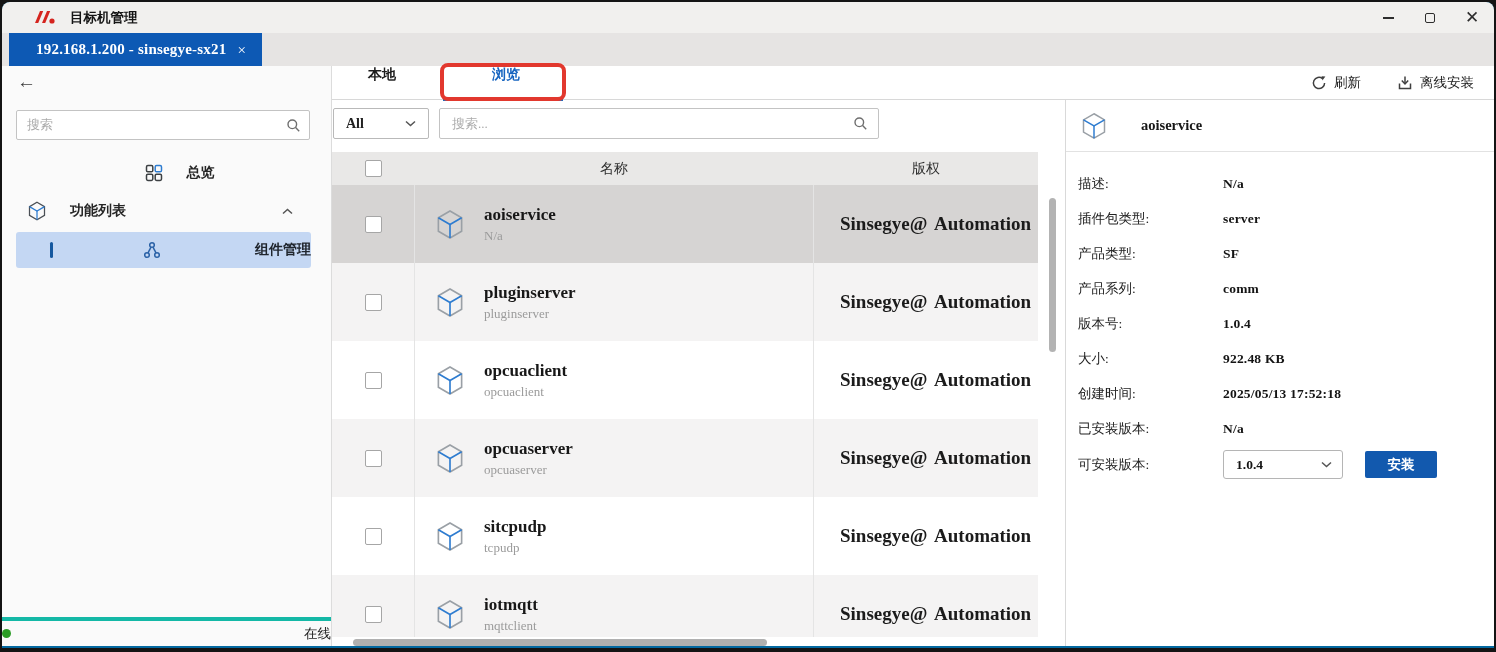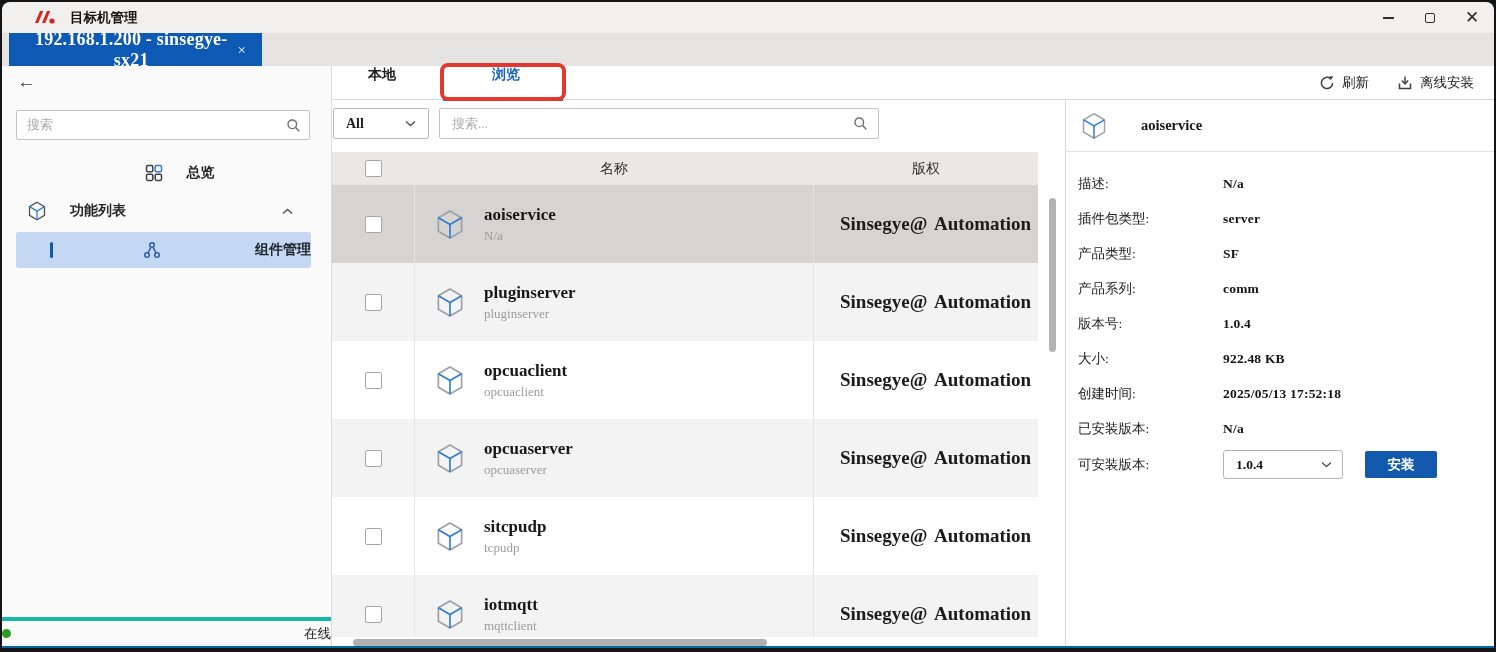--- a/index.html
+++ b/index.html
@@ -24,21 +24,21 @@
   .wc { width:16px; height:16px; display:flex; align-items:center; justify-content:center; cursor:default; }
   .wc-min i { display:block; width:11px; height:2px; background:#2d2d2d; }
   .wc-max i { display:block; width:10px; height:10px; border:1.6px solid #2d2d2d; border-radius:2px; }
   .wc-close { font-size:17px; color:#2d2d2d; line-height:16px; }
   
   .tabstrip { height:33px; background:#e6e4e3; display:flex; align-items:stretch; }
   .conn-tab {
     margin-left:7px; width:253px; background:#0d59b4; color:#fff;
     display:flex; align-items:center; padding:0 16px 0 26px; gap:10px;
   }
-  .conn-label { font-size:18px; font-weight:bold; letter-spacing:.2px; flex:1; text-align:center; }
+  .conn-label { font-size:15px; font-weight:bold; letter-spacing:.2px; flex:1; text-align:center; }
   .conn-close { font-size:15px; line-height:14px; color:#fff; }
   
   .app-body { display:flex; height:580px; }
   
   .sidebar { width:330px; background:#fafafa; border-right:1px solid #dcdcdc; position:relative; flex:none; }
   .back-arrow { position:absolute; left:15px; top:5px; font-size:19px; color:#3c3c3c; }
   .side-search { position:absolute; left:14px; top:44px; width:294px; height:30px;
     background:#fff; border:1px solid #c3c3c3; border-radius:2px; display:flex; align-items:center; padding:0 8px 0 10px; }
   .side-search input { border:none; outline:none; flex:1; font-size:13px; color:#333; background:transparent; font-family:inherit; }
   .side-search input::placeholder { color:#a9a9a9; }
@@ -58,21 +58,21 @@
   .status-label { font-size:13.5px; color:#1f1f1f; }
   
   .main { flex:1; position:relative; background:#fff; min-width:0; }
   .main-header { height:34px; display:flex; align-items:stretch; border-bottom:1px solid #d8d8d8; position:relative; }
   .mtab { display:flex; justify-content:center; font-size:14px; font-weight:bold; color:#1d1d1d; position:relative; }
   .mtab-local { width:100px; }
   .mtab-browse { width:148px; color:#1765c0; }
   .tab-underline { position:absolute; left:111px; bottom:-2px; width:120px; height:3px; background:#1f6cc0; }
   .red-annotation { position:absolute; left:108px; top:-3px; width:126px; height:38px;
     border:4px solid #e2382e; border-radius:8px; pointer-events:none; z-index:6; }
-  .toolbar { margin-left:auto; display:flex; align-items:center; gap:28px; padding-right:20px; }
+  .toolbar { margin-left:auto; display:flex; align-items:center; gap:36px; padding-right:20px; }
   .tool-btn { display:flex; align-items:center; gap:7px; font-size:13.5px; color:#1c1c1c; }
   
   .content { display:flex; height:546px; }
   .table-pane { width:734px; flex:none; border-right:1px solid #d9d9d9; position:relative; overflow:hidden; }
   .filter-row { position:absolute; left:1px; top:8px; display:flex; }
   .all-select { width:96px; height:31px; border:1px solid #b9b9b9; border-radius:2px;
     display:flex; align-items:center; padding:0 12px; font-size:14px; font-weight:bold; color:#222; background:#fff; }
   .all-select .chev { margin-left:auto; display:flex; }
   .main-search { margin-left:10px; width:440px; height:31px; border:1px solid #c3c3c3; border-radius:2px;
     display:flex; align-items:center; padding:0 10px 0 12px; background:#fff; }

